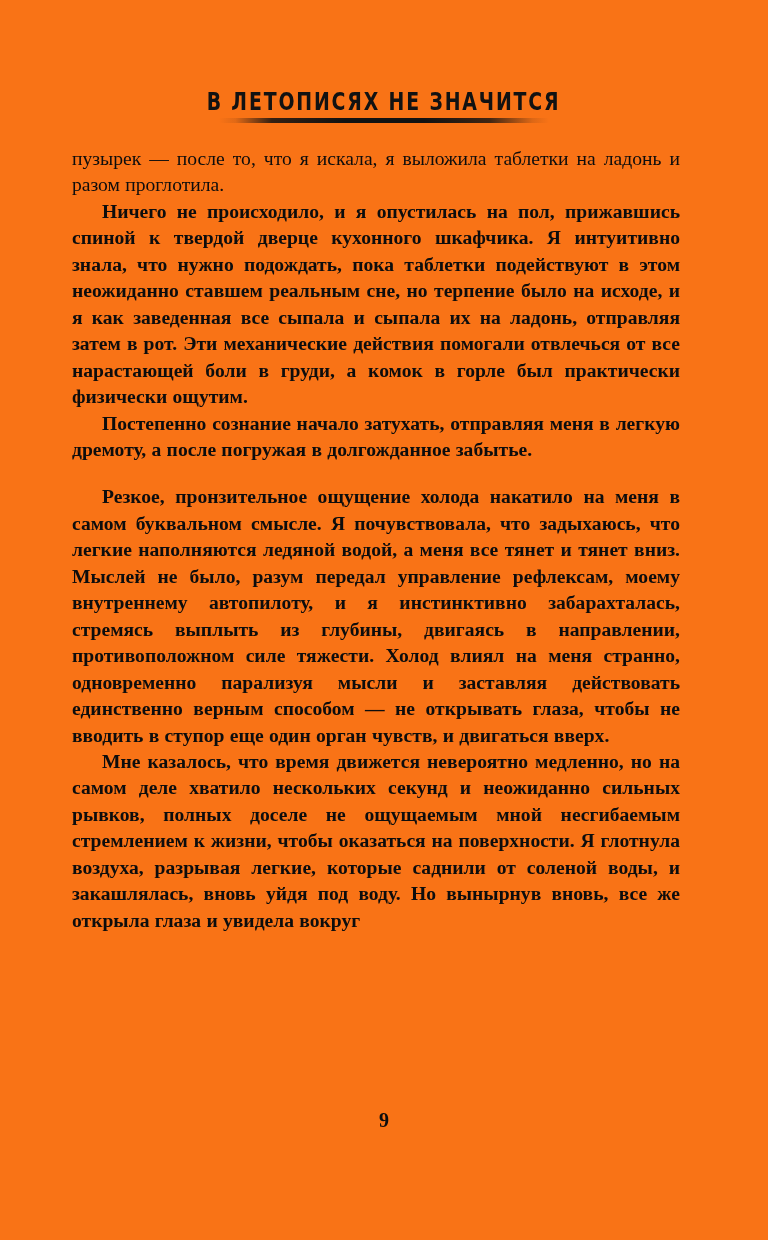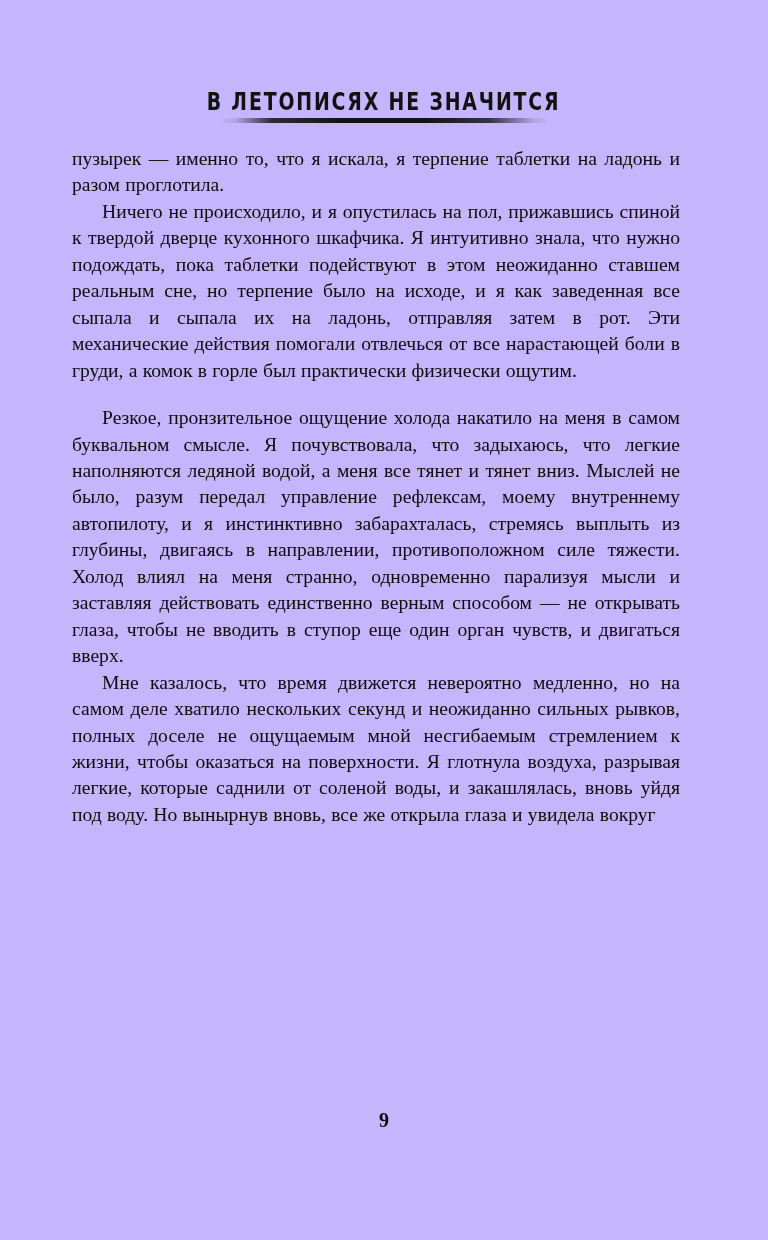--- a/index.html
+++ b/index.html
@@ -12,21 +12,21 @@
     height: 1240px;
     position: relative;
     overflow: hidden;
     font-family: "Liberation Serif", "DejaVu Serif", serif;
     color: #0d0d0d;
   }
 
   .page {
     position: absolute;
     inset: 0;
-    background: #c4b5fd;
+    background: #f97316;
   }
 
   
   .running-head {
     position: absolute;
     top: 88px;
     left: 0;
     right: 0;
     text-align: center;
     height: 42px;
@@ -72,20 +72,21 @@
     margin: 0;
     font-size: 19.6px;
     line-height: 26.45px;
     text-align: justify;
     text-justify: inter-word;
     hyphens: none;
     word-spacing: 0.02em;
   }
   .para.indent {
     text-indent: 30px;
+    font-weight: bold;
   }
   .para.gap-before {
     margin-top: 21px;
   }
 
   
   .folio {
     position: absolute;
     top: 1108px;
     left: 0;
@@ -101,21 +102,22 @@
 <body>
 
 <div class="page">
 
   <div class="running-head">
     <span class="running-head-text">В ЛЕТОПИСЯХ НЕ ЗНАЧИТСЯ</span>
     <span class="running-head-rule"></span>
   </div>
 
   <div class="textblock">
-    <p class="para">пузырек — именно то, что я искала, я терпение таблетки на ладонь и разом проглотила.</p>
+    <p class="para">пузырек — после то, что я искала, я выложила таблетки на ладонь и разом проглотила.</p>
     <p class="para indent">Ничего не происходило, и я опустилась на пол, прижавшись спиной к твердой дверце кухонного шкафчика. Я интуитивно знала, что нужно подождать, пока таблетки подействуют в этом неожиданно ставшем реальным сне, но терпение было на исходе, и я как заведенная все сыпала и сыпала их на ладонь, отправляя затем в рот. Эти механические действия помогали отвлечься от все нарастающей боли в груди, а комок в горле был практически физически ощутим.</p>
+    <p class="para indent">Постепенно сознание начало затухать, отправляя меня в легкую дремоту, а после погружая в долгожданное забытье.</p>
     <p class="para indent gap-before">Резкое, пронзительное ощущение холода накатило на меня в самом буквальном смысле. Я почувствовала, что задыхаюсь, что легкие наполняются ледяной водой, а меня все тянет и тянет вниз. Мыслей не было, разум передал управление рефлексам, моему внутреннему автопилоту, и я инстинктивно забарахталась, стремясь выплыть из глубины, двигаясь в направлении, противоположном силе тяжести. Холод влиял на меня странно, одновременно парализуя мысли и заставляя действовать единственно верным способом — не открывать глаза, чтобы не вводить в ступор еще один орган чувств, и двигаться вверх.</p>
     <p class="para indent">Мне казалось, что время движется невероятно медленно, но на самом деле хватило нескольких секунд и неожиданно сильных рывков, полных доселе не ощущаемым мной несгибаемым стремлением к жизни, чтобы оказаться на поверхности. Я глотнула воздуха, разрывая легкие, которые саднили от соленой воды, и закашлялась, вновь уйдя под воду. Но вынырнув вновь, все же открыла глаза и увидела вокруг</p>
   </div>
 
   <div class="folio">9</div>
 
 </div>
 
 </body></html>

